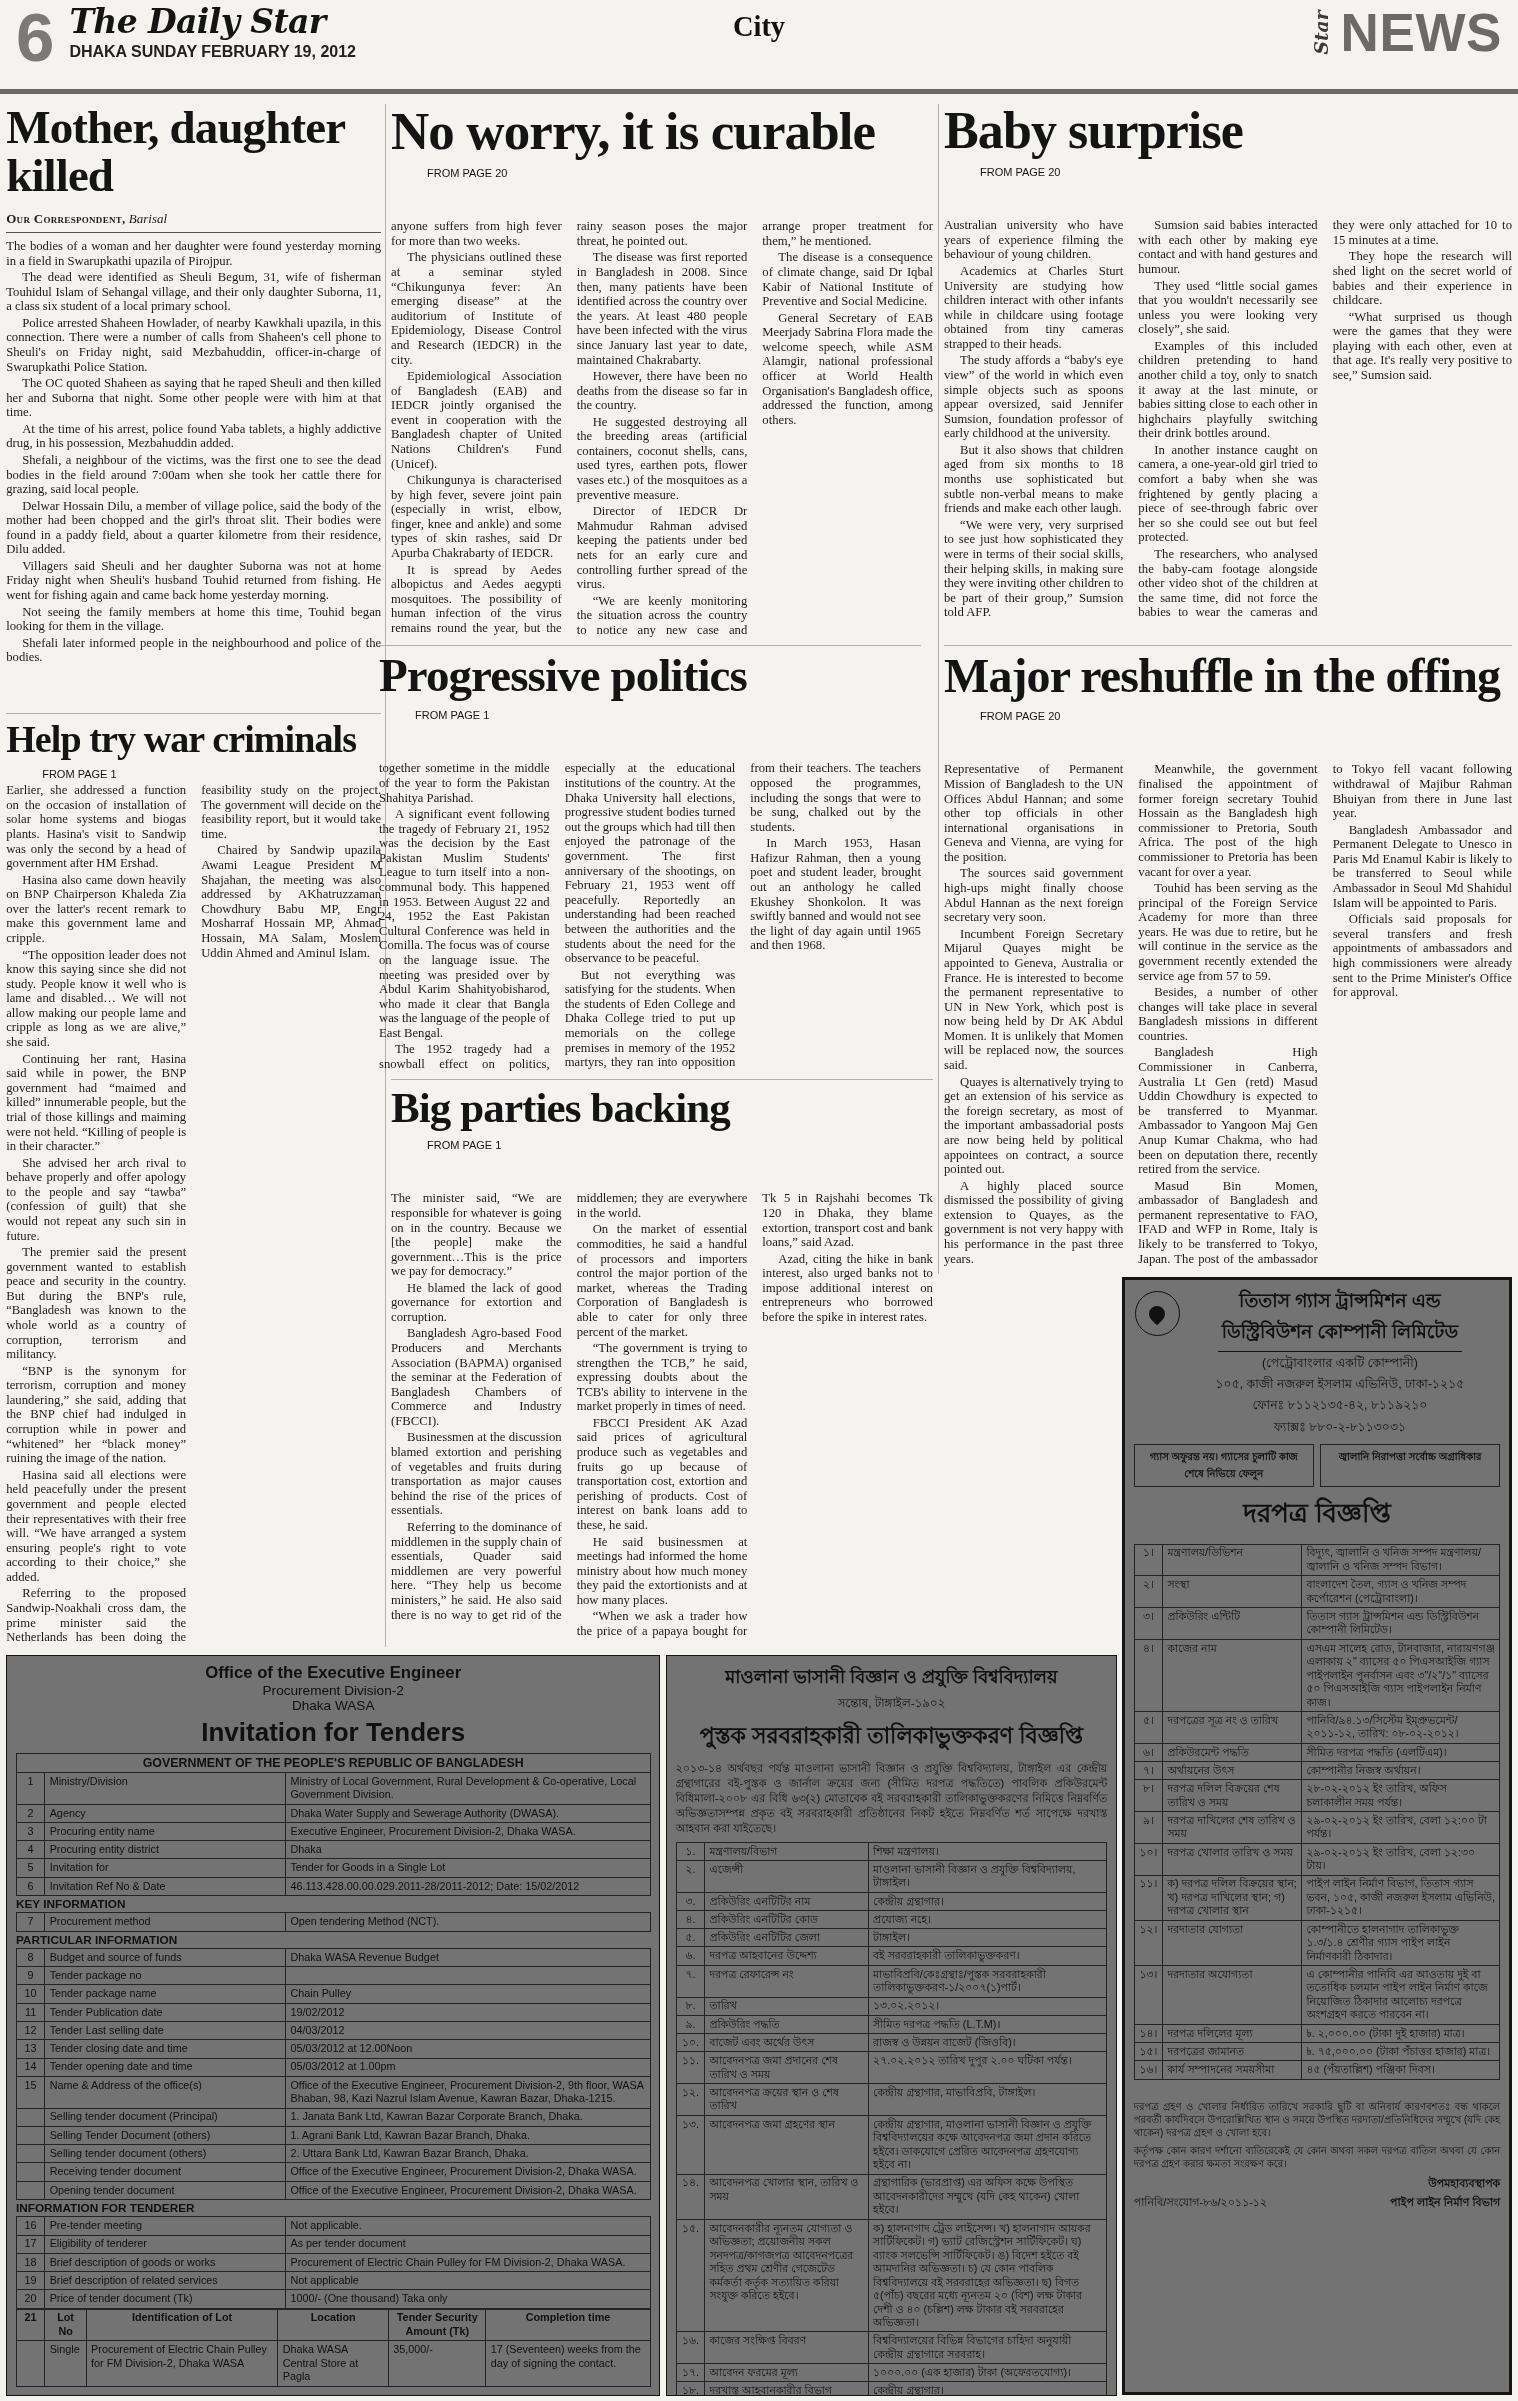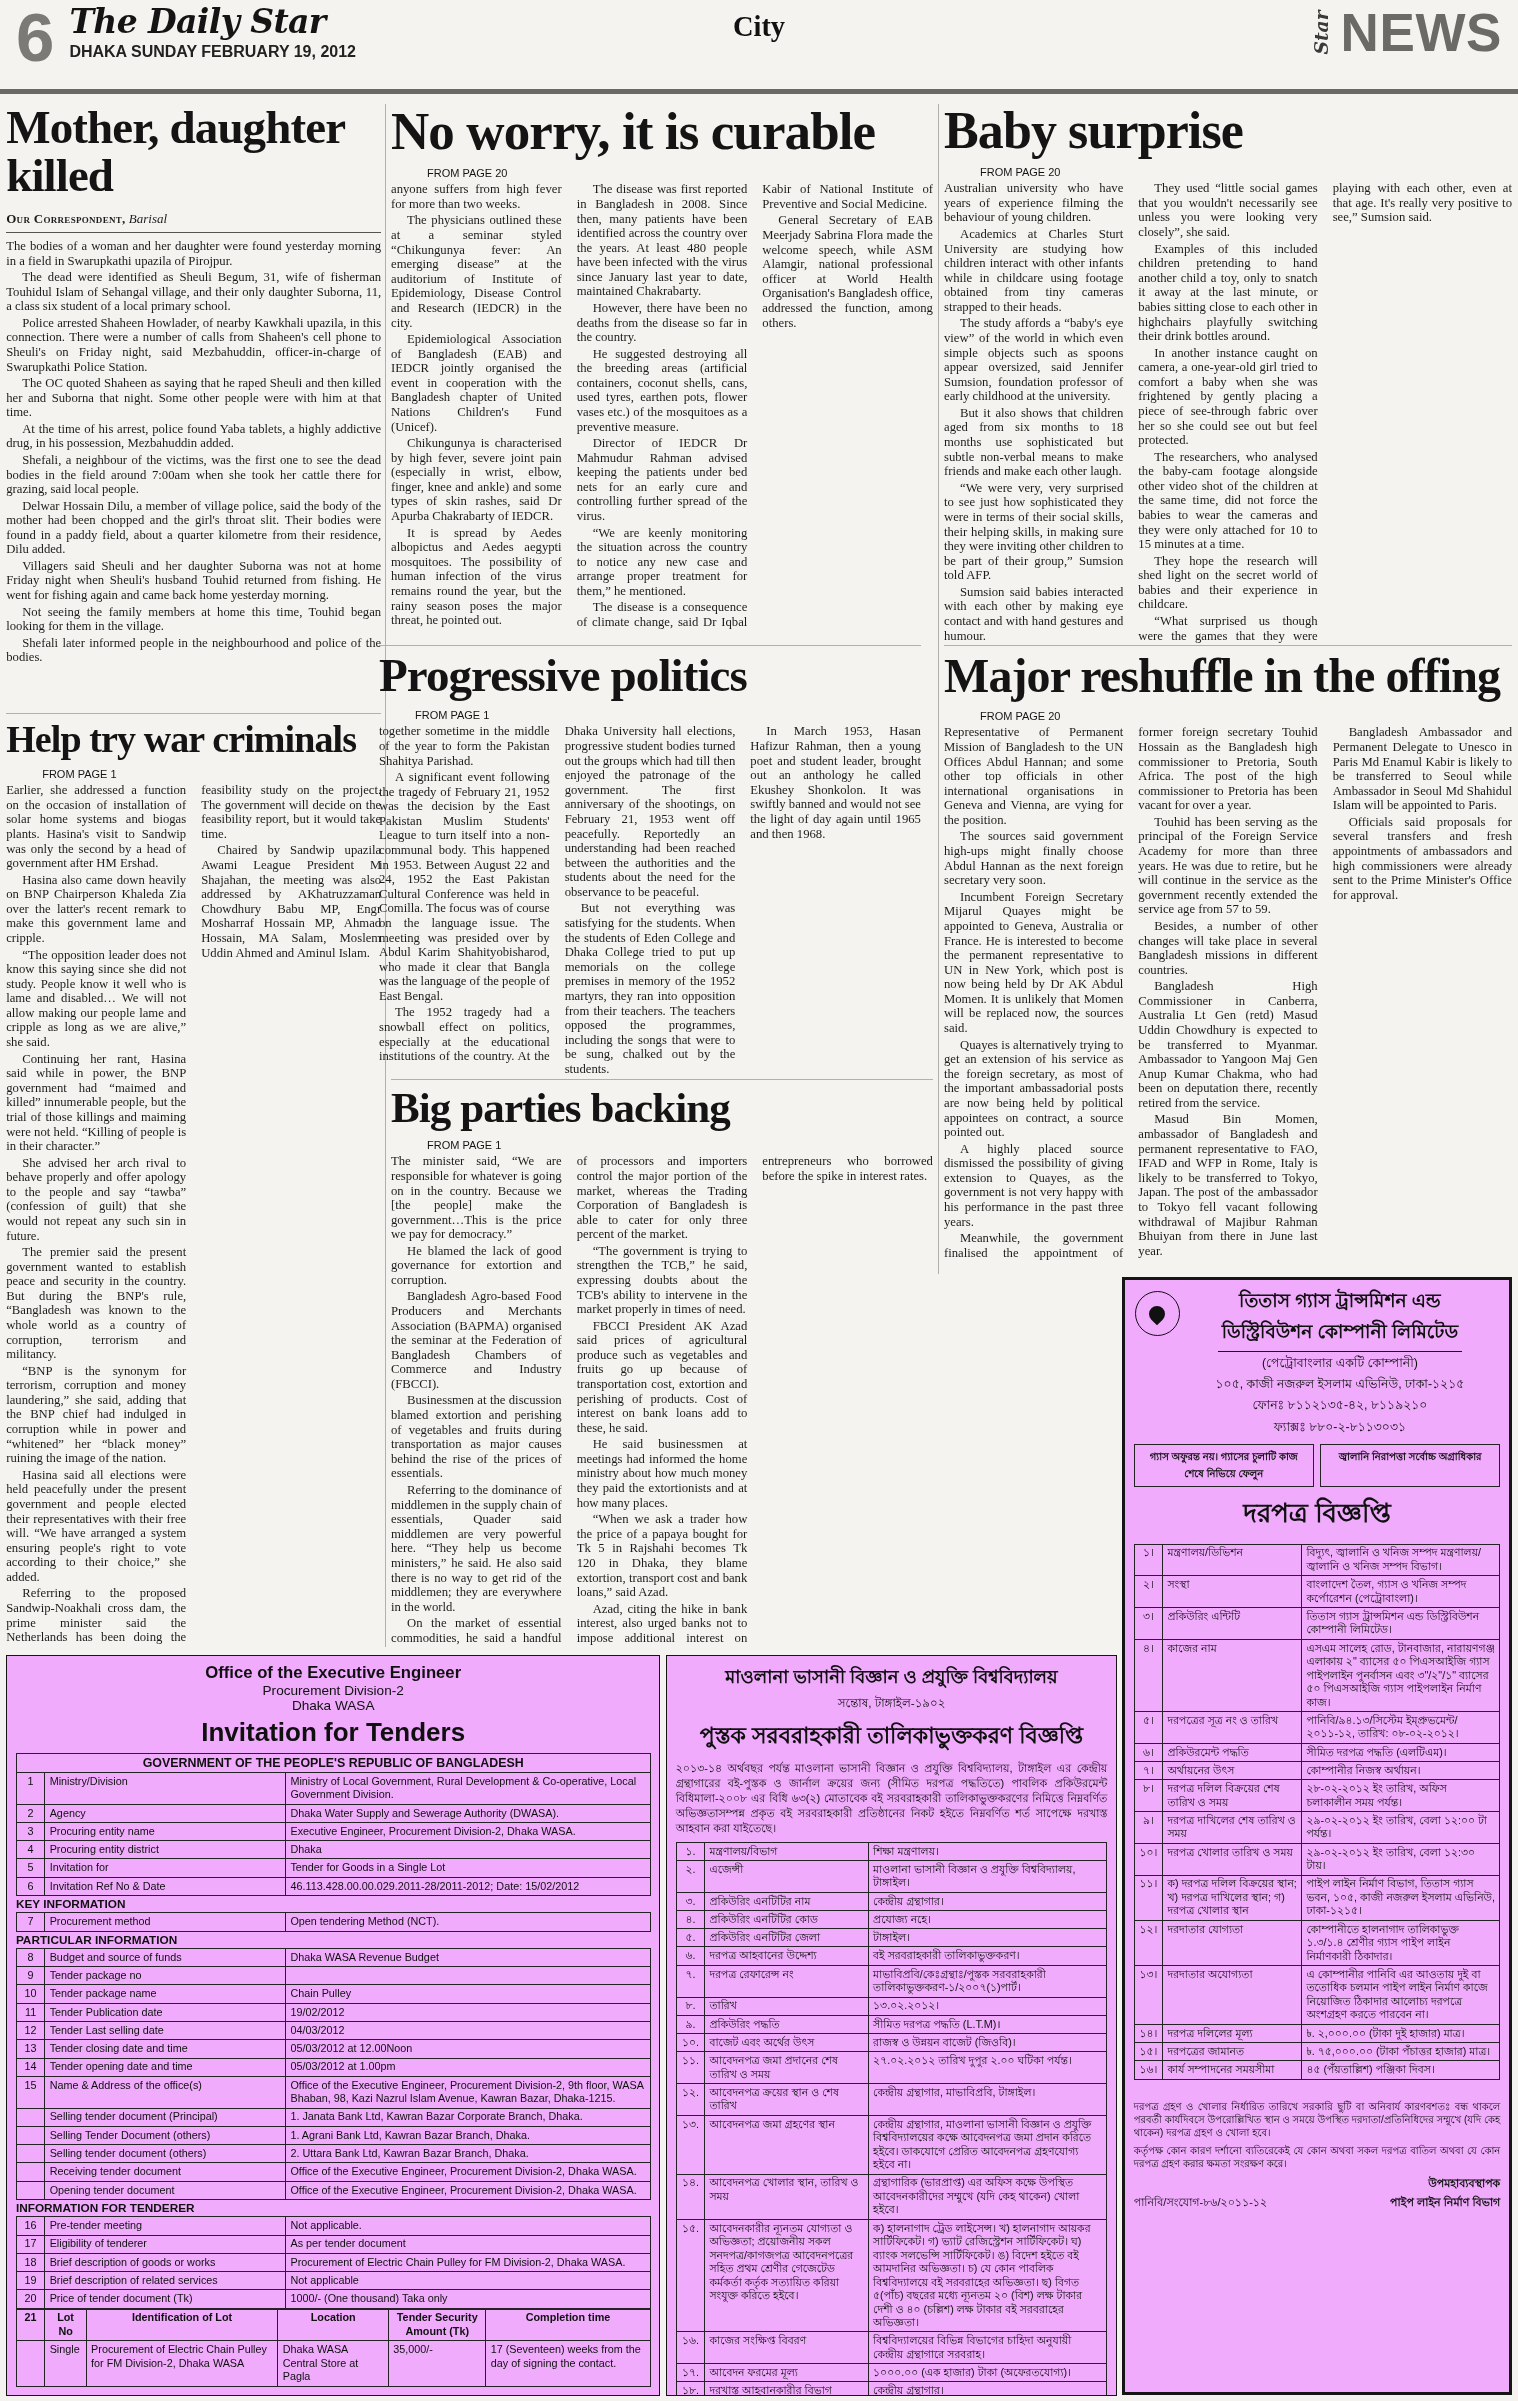--- a/index.html
+++ b/index.html
@@ -28,24 +28,24 @@
   .art.rule-top { border-top:0.6px solid #b2b0ab; padding-top:6.2px; }
   .art h1 { margin:0 0 7.4px 0; font-weight:700; line-height:1.02; letter-spacing:-0.9px; color:#141414; }
   .byline { font-size:13px; padding:3.7px 0 5px 0; border-bottom:0.6px solid #55534f; margin-bottom:6.2px; }
   .byline .corr { font-weight:bold; font-variant:small-caps; letter-spacing:0.3px; }
   .byline i { font-size:13px; }
   .frompage { font-family:"Liberation Sans",sans-serif; font-weight:400; font-size:11px; margin:1.2px 0 3.7px 0; color:#141414;padding-left:36px; }
   .body { flex:1 1 auto; overflow:hidden; column-gap:15px; column-fill:auto;
           font-size:12.7px; line-height:14.6px; text-align:justify; }
   .body p { margin:0 0 1.9px 0; text-indent:16px; }
   .body p:first-child { text-indent:0; }
-  .cols1{ column-count:1; } .cols2{ column-count:2; } .cols3{ column-count:3; }
+  .cols1{ column-count:1; } .cols2{ column-count:2; } .cols3{ column-count:3;margin-top:37px; }
   .vrule { position:absolute; width:0.6px; background:#b2b0ab; }
   
-  .ad { position:absolute; background:#f0abfc; border:1.9px solid #151515; padding:7.4px 8.7px;
+  .ad { position:absolute; background:#737373; border:1.9px solid #151515; padding:7.4px 8.7px;
         font-family:"Liberation Sans",sans-serif; color:#101010; overflow:hidden; }
   .ad table { width:100%; border-collapse:collapse; font-size:10.8px; }
   .ad td { border:1.2px solid #232323; padding:1.9px 4.3px; vertical-align:top; line-height:1.25; }
   .ad td:first-child { width:28.5px; text-align:center; }
   .ad .labelcol td:nth-child(2) { width:38%; }
   .ad .sec { font-weight:700; font-size:11.8px; margin:1.2px 0; }
   .wasa-h1 { text-align:center; font-weight:700; font-size:16.7px; }
   .wasa-h2 { text-align:center; font-size:13.6px; }
   .wasa-title { text-align:center; font-weight:700; font-size:26px; margin:3.7px 0 5px 0; }
   .gov { border:1.2px solid #232323; border-bottom:none; text-align:center; font-weight:700; font-size:12.4px; padding:1.9px; }

